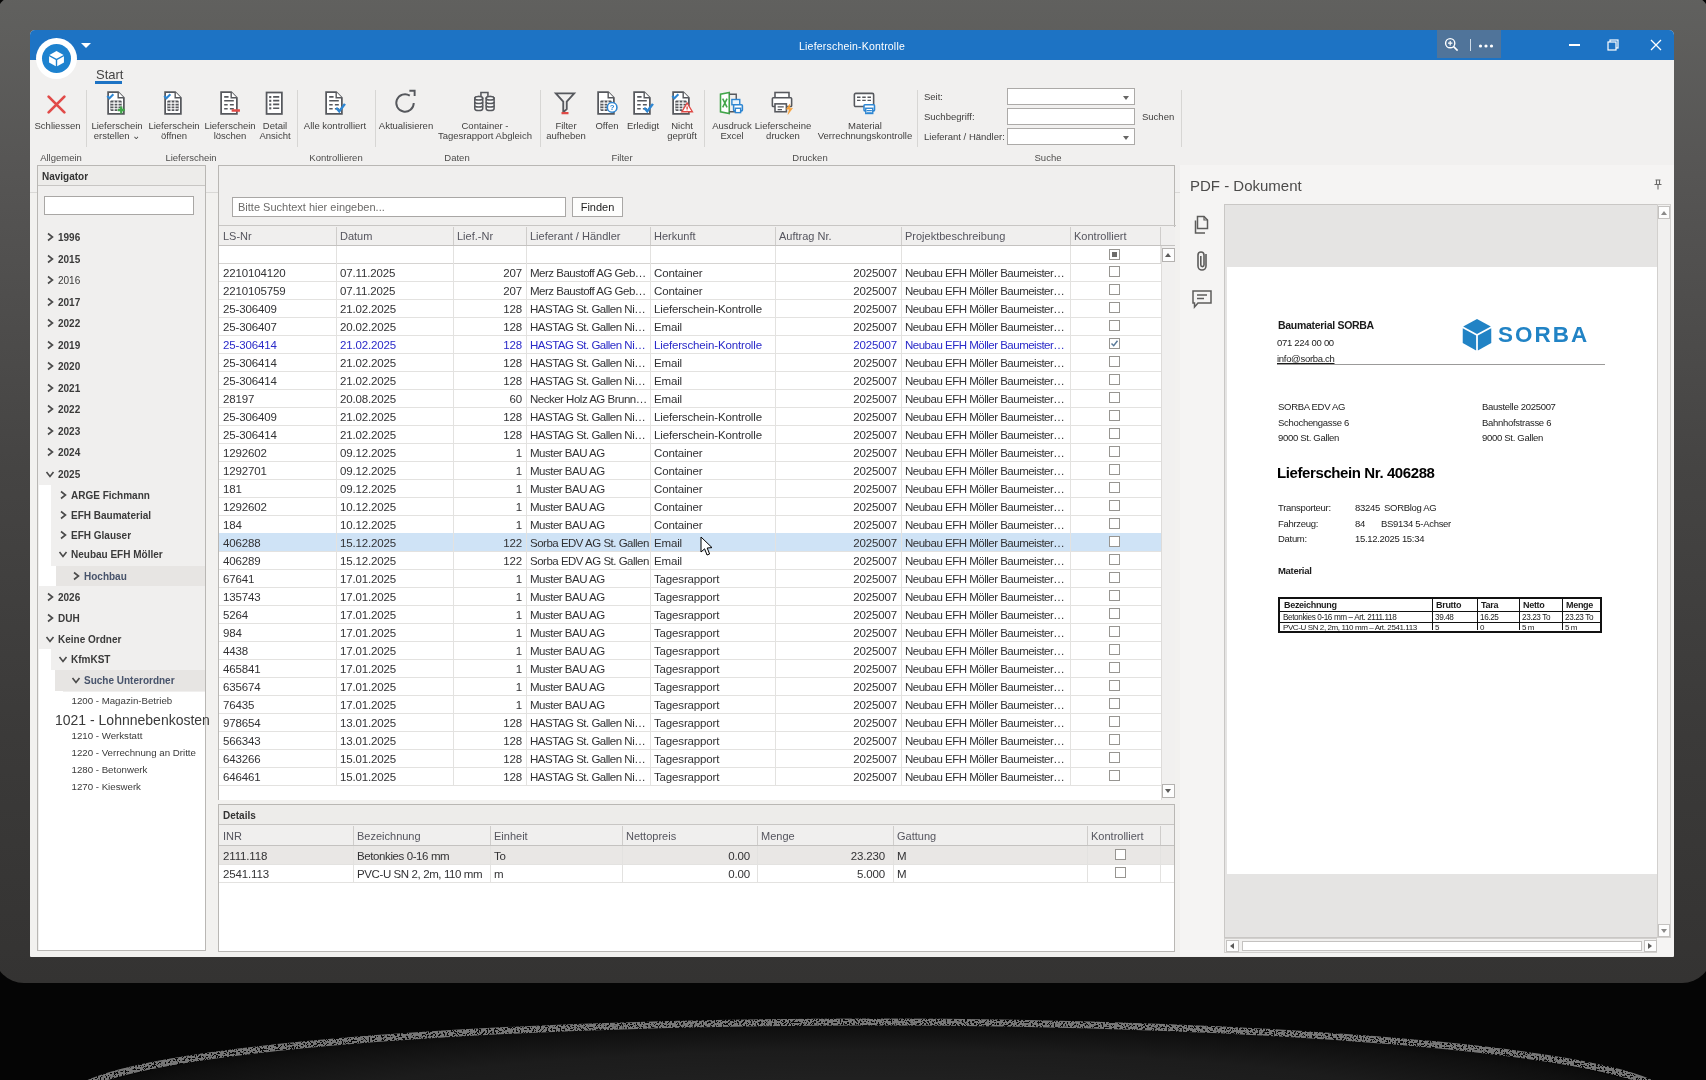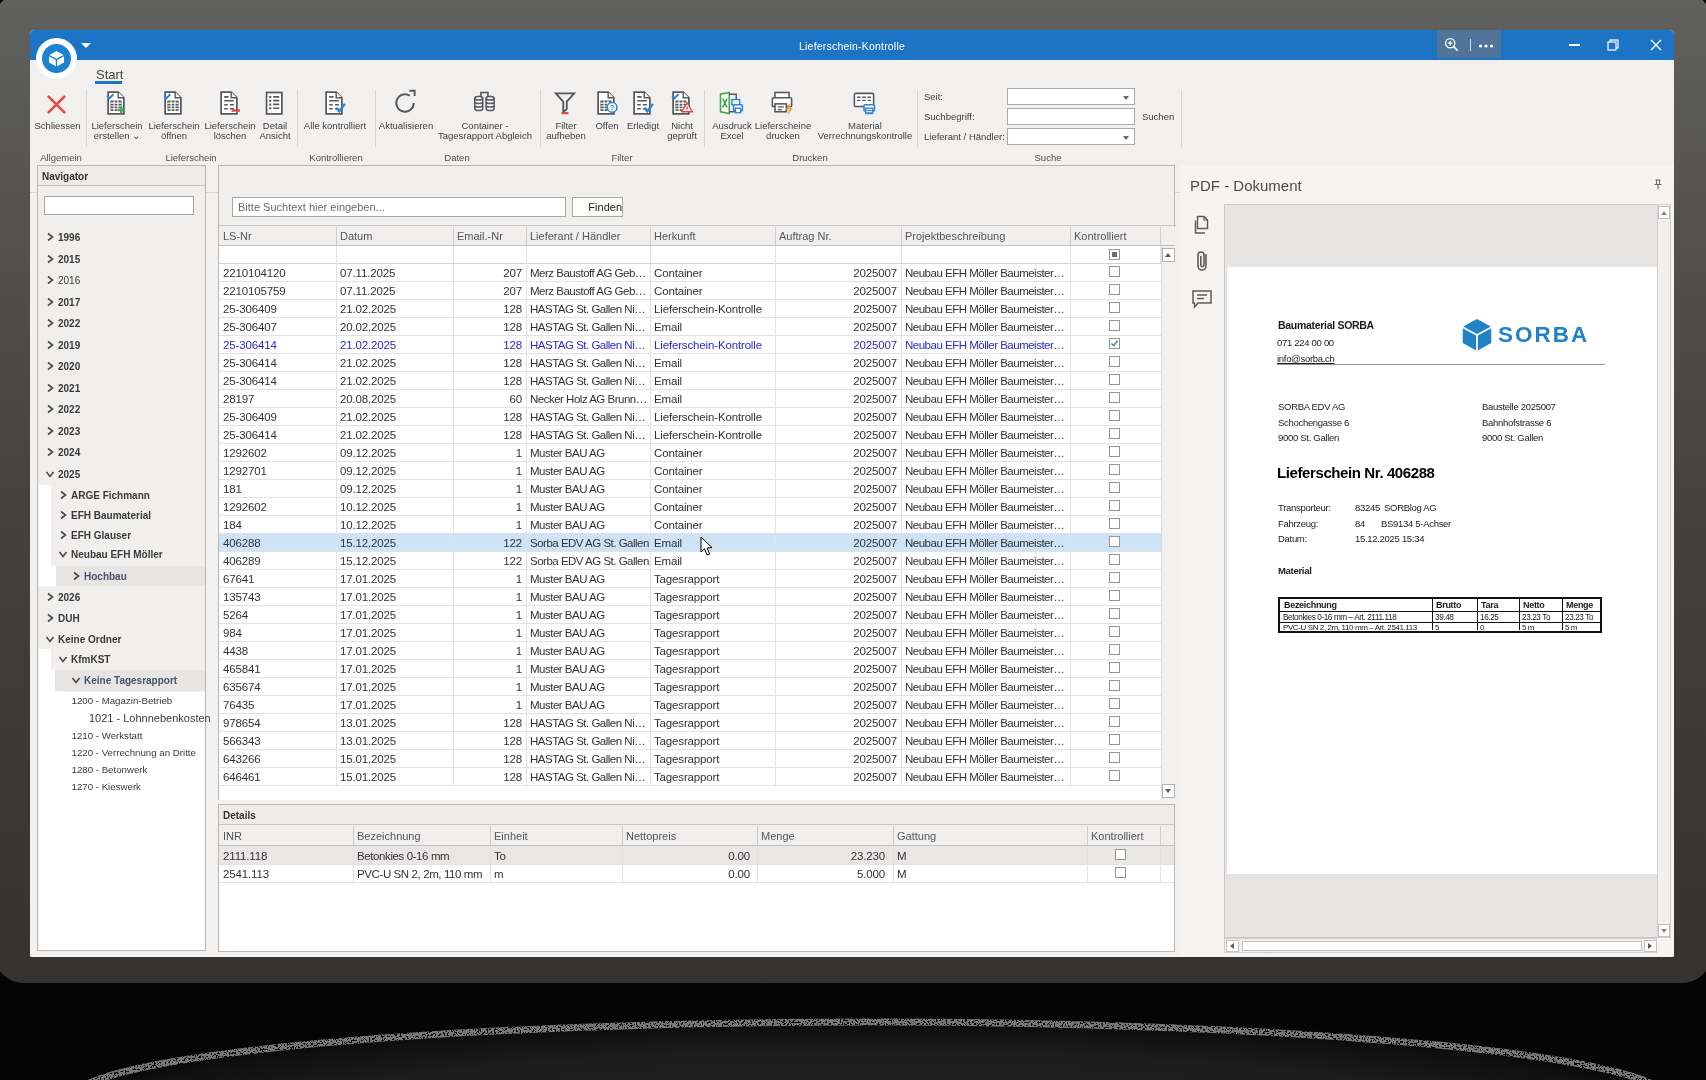--- a/index.html
+++ b/index.html
@@ -347,36 +347,36 @@
         <path d="M1.5 3 L5 7.5 L8.5 3" fill="none" stroke="#4a4a4a" stroke-width="1.6"></path>
       </svg>
       <div class="treerow" style="left:20px;top:467.5px;font-weight:bold">Keine Ordner</div>
       <svg class="chev" style="left:20px;top:488px" width="10" height="10" viewBox="0 0 10 10">
         <path d="M1.5 3 L5 7.5 L8.5 3" fill="none" stroke="#4a4a4a" stroke-width="1.6"></path>
       </svg>
       <div class="treerow" style="left:33px;top:488px;font-weight:bold">KfmKST</div>
       <svg class="chev" style="left:33px;top:509px" width="10" height="10" viewBox="0 0 10 10">
         <path d="M1.5 3 L5 7.5 L8.5 3" fill="none" stroke="#4a4a4a" stroke-width="1.6"></path>
       </svg>
-      <div class="treerow" style="left:46px;top:509px;font-weight:bold;color:#47536b">Keine Tagesrapport</div>
+      <div class="treerow" style="left:46px;top:509px;font-weight:bold;color:#47536b">Suche Unterordner</div>
       <div class="treerow" style="left:33.5px;top:529.1px;font-size:9.7px">1200 - Magazin-Betrieb</div>
-      <div class="treerow" style="left:51px;top:546.3px;font-size:11px">1021 - Lohnnebenkosten</div>
+      <div class="treerow" style="left:17px;top:546.3px;font-size:14px">1021 - Lohnnebenkosten</div>
       <div class="treerow" style="left:33.5px;top:563.5px;font-size:9.7px">1210 - Werkstatt</div>
       <div class="treerow" style="left:33.5px;top:580.7px;font-size:9.7px">1220 - Verrechnung an Dritte</div>
       <div class="treerow" style="left:33.5px;top:597.9px;font-size:9.7px">1280 - Betonwerk</div>
       <div class="treerow" style="left:33.5px;top:615.1px;font-size:9.7px">1270 - Kieswerk</div>
     </div>
 <div class="panel" style="left:218px;top:165px;width:957px;height:635px">
       <div class="abs" style="left:13px;top:31px;width:334px;height:20px;background:#fff;border:1px solid #a9a7a5;font-size:11px;color:#6b6a68;padding:3px 0 0 5px">Bitte Suchtext hier eingeben...</div>
-      <div class="abs" style="left:353px;top:31px;width:51px;height:20px;background:#fdfdfc;border:1px solid #a9a7a5;font-size:11px;color:#222;text-align:right;padding-top:3px">Finden</div>
+      <div class="abs" style="left:353px;top:31px;width:51px;height:20px;background:#fdfdfc;border:1px solid #a9a7a5;font-size:11px;color:#222;text-align:center;padding-top:3px">Finden</div>
       <div class="abs" style="left:0px;top:59px;width:957px;height:1px;background:#c8c6c4"></div>
       <div class="abs" style="left:0;top:61px;width:956px;height:18px;background:#f0efee"></div>
       <div class="gh" style="left:4px;top:64px">LS-Nr</div>
       <div class="gh" style="left:121px;top:64px">Datum</div>
-      <div class="gh" style="left:238px;top:64px">Email.-Nr</div>
+      <div class="gh" style="left:238px;top:64px">Lief.-Nr</div>
       <div class="gh" style="left:311px;top:64px">Lieferant / Händler</div>
       <div class="gh" style="left:435px;top:64px">Herkunft</div>
       <div class="gh" style="left:560px;top:64px">Auftrag Nr.</div>
       <div class="gh" style="left:686px;top:64px">Projektbeschreibung</div>
       <div class="gh" style="left:855px;top:64px">Kontrolliert</div>
       <div class="vline" style="left:117px;top:61px;height:18px;background:#cfcdcb"></div>
       <div class="vline" style="left:234px;top:61px;height:18px;background:#cfcdcb"></div>
       <div class="vline" style="left:307px;top:61px;height:18px;background:#cfcdcb"></div>
       <div class="vline" style="left:431px;top:61px;height:18px;background:#cfcdcb"></div>
       <div class="vline" style="left:556px;top:61px;height:18px;background:#cfcdcb"></div>

